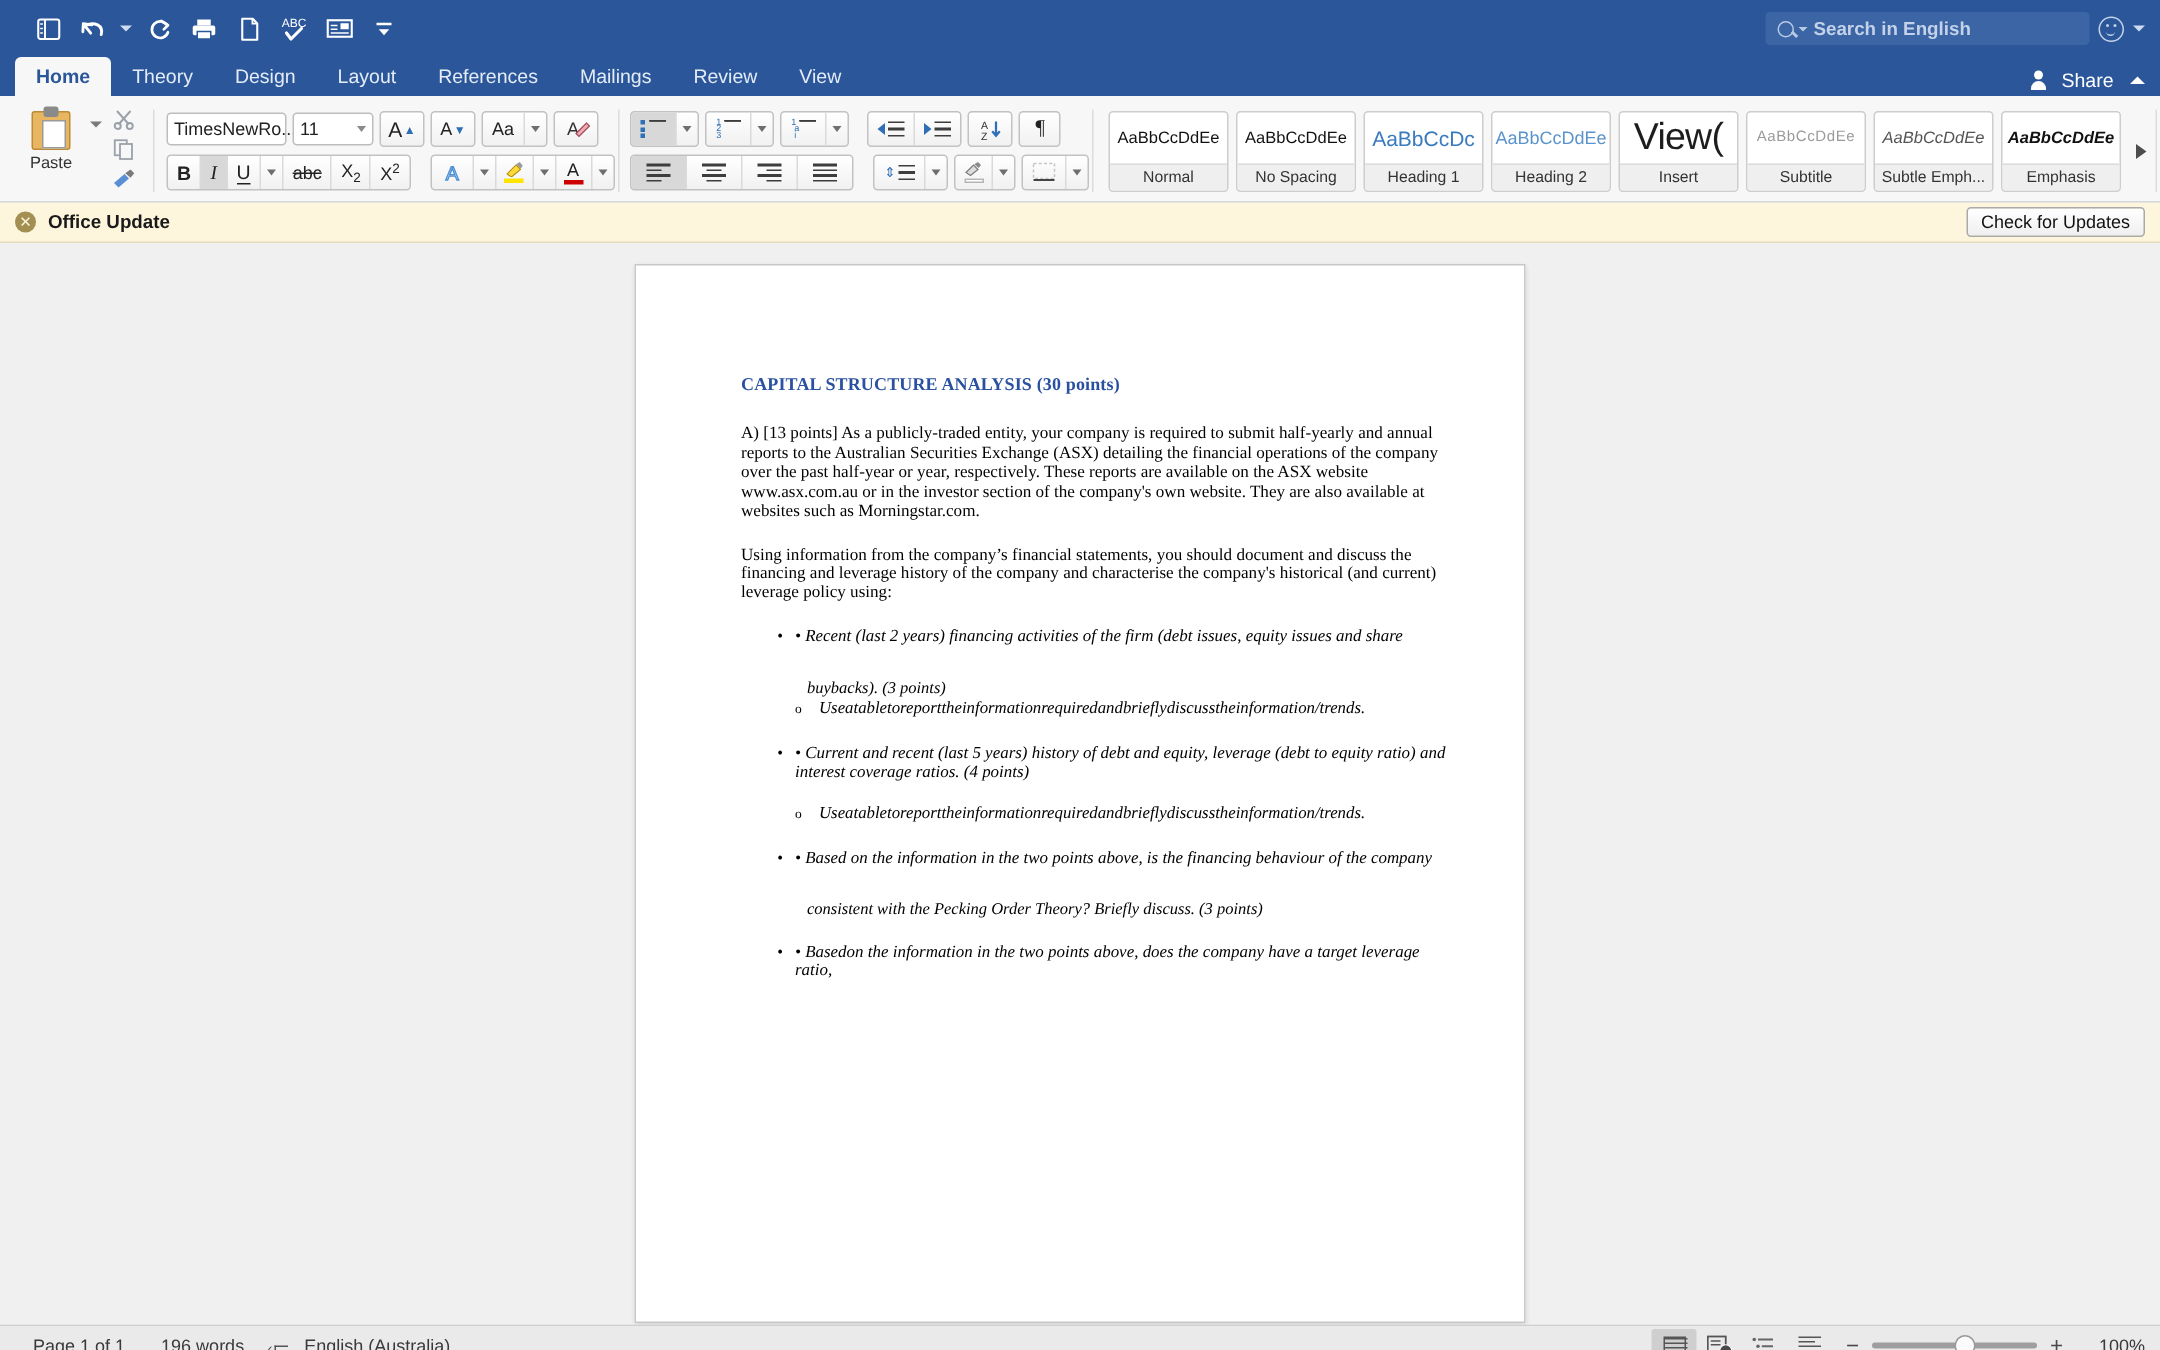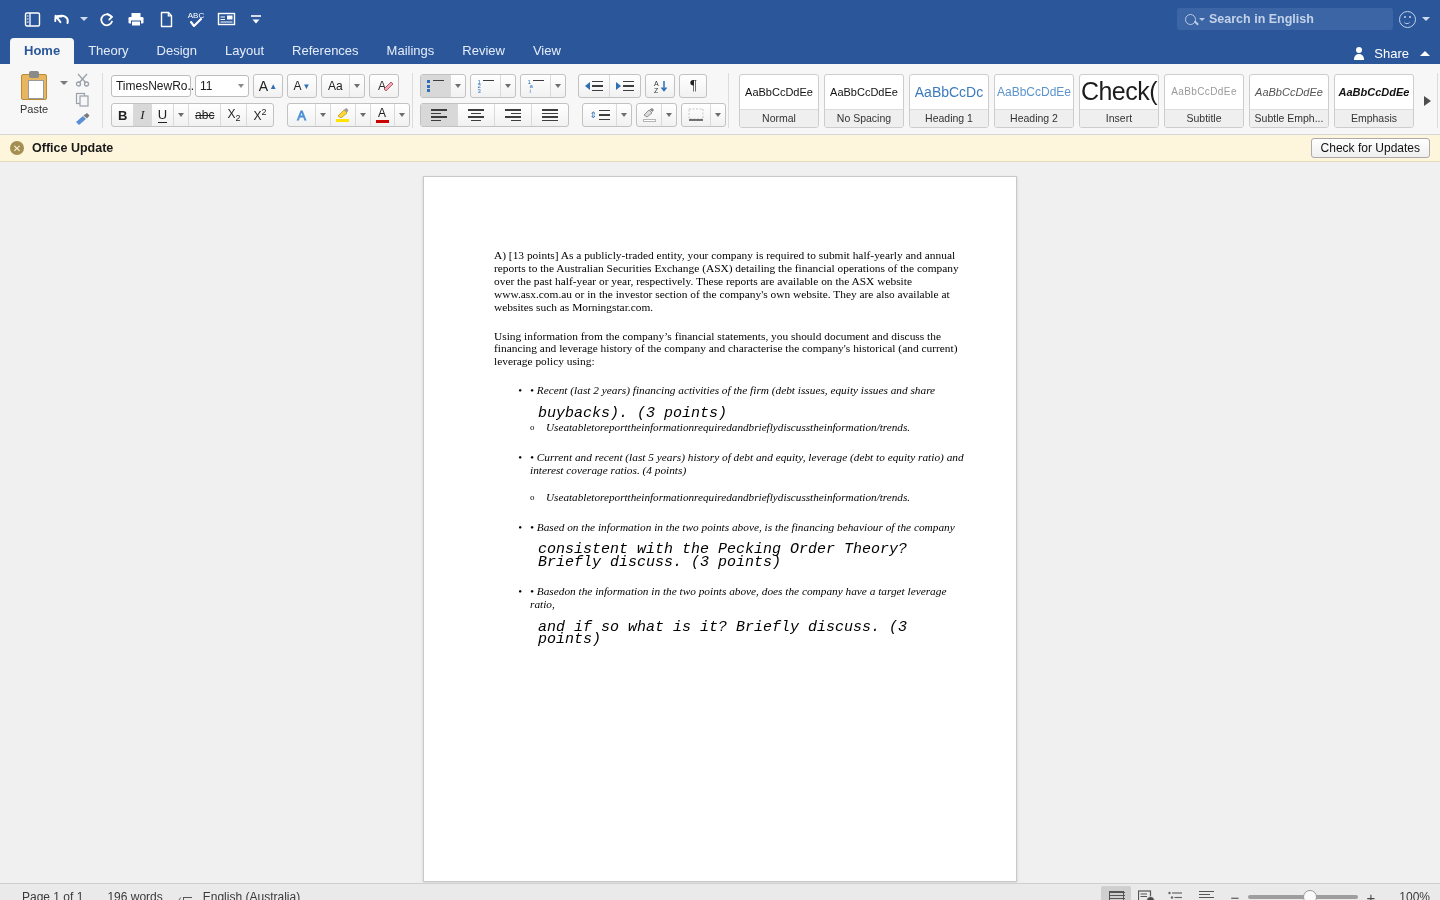--- a/index.html
+++ b/index.html
@@ -185,21 +185,21 @@
   }
   .doc p.body {
     font-size: 11.4px; line-height: 12.9px; text-align: left; margin-bottom: 16px;
   }
   .bullet-item { display: flex; margin-top: 12px; }
   .bullet-item .b1 { width: 36px; flex:none; font-size: 11px; line-height: 12.6px; text-align:right; padding-right: 8px;}
   .bullet-item .b-text { font-size: 11.3px; line-height: 12.6px; font-style: italic; font-family:"Liberation Serif", serif;}
   .sub-item { display:flex; margin-top: 1px; padding-left: 36px;}
   .sub-item .o1 { width: 16px; flex:none; font-size: 9px; line-height: 13px;}
   .sub-item .o-text { font-size: 11.2px; line-height: 13px; font-style: italic; }
-  .cont-line { padding-left: 44px; font-size: 15px; line-height: 12.6px; font-style: italic; margin-top: 11px; font-family: Liberation Mono, monospace;}
+  .cont-line { padding-left: 44px; font-size: 11px; line-height: 12.6px; font-style: italic; margin-top: 22px;}
 
   
   .statusbar {
     height: 27px; background: #eaeaea; border-top:1px solid #cfcfcf;
     display:flex; align-items:center; padding: 0 10px; gap: 0;
   }
   .sb-item { font-size: 12px; color:#3a3a3a; padding: 0 12px; }
   .sb-right { margin-left:auto; display:flex; align-items:center; gap:0; }
   .view-btn { width:30px; height:23px; display:flex; align-items:center; justify-content:center; }
   .view-btn.active { background:#cfcfcf; border-radius:2px;}
@@ -611,21 +611,21 @@
     </div>
     <div class="style-card">
       <div class="style-prev" style="font-size:14px;color:#3a7bc0;font-family:'Liberation Sans',sans-serif">AaBbCcDc</div>
       <div class="style-name">Heading 1</div>
     </div>
     <div class="style-card">
       <div class="style-prev" style="font-size:12px;color:#5b94cc;font-family:'Liberation Sans',sans-serif">AaBbCcDdEe</div>
       <div class="style-name">Heading 2</div>
     </div>
     <div class="style-card">
-      <div class="style-prev" style="font-size:25px;color:#1d1d1d;font-family:'Liberation Sans',sans-serif;letter-spacing:-0.5px">Check(</div>
+      <div class="style-prev" style="font-size:25px;color:#1d1d1d;font-family:'Liberation Sans',sans-serif;letter-spacing:-0.5px">View(</div>
       <div class="style-name">Insert</div>
     </div>
     <div class="style-card">
       <div class="style-prev" style="font-size:10px;color:#9a9a9a;font-family:'Liberation Sans',sans-serif;letter-spacing:.4px">AaBbCcDdEe</div>
       <div class="style-name">Subtitle</div>
     </div>
     <div class="style-card">
       <div class="style-prev" style="font-size:11px;color:#555;font-style:italic;font-family:'Liberation Sans',sans-serif">AaBbCcDdEe</div>
       <div class="style-name">Subtle Emph...</div>
     </div>
@@ -644,20 +644,21 @@
 
 <div class="notify">
   <div class="notify-x">✕</div>
   <b>Office Update</b>
   <div class="notify-btn">Check for Updates</div>
 </div>
 
 <div class="canvas">
   <div class="page">
     <div class="doc">
+      <h1>CAPITAL STRUCTURE ANALYSIS (30 points)</h1>
       <p class="body">A) [13 points] As a publicly-traded entity, your company is required to submit half-yearly and annual reports to the Australian Securities Exchange (ASX) detailing the financial operations of the company over the past half-year or year, respectively. These reports are available on the ASX website www.asx.com.au or in the investor section of the company's own website. They are also available at websites such as Morningstar.com.</p>
       <p class="body">Using information from the company’s financial statements, you should document and discuss the financing and leverage history of the company and characterise the company's historical (and current) leverage policy using:</p>
 
       <div class="bullet-item">
         <div class="b1">•</div>
         <div class="b-text">• Recent (last 2 years) financing activities of the firm (debt issues, equity issues and share</div>
       </div>
       <div class="cont-line">buybacks). (3 points)</div>
       <div class="sub-item">
         <div class="o1">o</div>
@@ -676,21 +677,20 @@
       <div class="bullet-item" style="margin-top:17px">
         <div class="b1">•</div>
         <div class="b-text">• Based on the information in the two points above, is the financing behaviour of the company</div>
       </div>
       <div class="cont-line">consistent with the Pecking Order Theory? Briefly discuss. (3 points)</div>
 
       <div class="bullet-item" style="margin-top:16px">
         <div class="b1">•</div>
         <div class="b-text">• Basedon the information in the two points above, does the company have a target leverage ratio,</div>
       </div>
-      <div class="cont-line">and if so what is it? Briefly discuss. (3 points)</div>
     </div>
   </div>
 </div>
 
 <div class="statusbar">
   <div class="sb-item">Page 1 of 1</div>
   <div class="sb-item">196 words</div>
   <div class="sb-item" style="padding:0 8px"><span class="spell-ico"></span></div>
   <div class="sb-item">English (Australia)</div>
 

